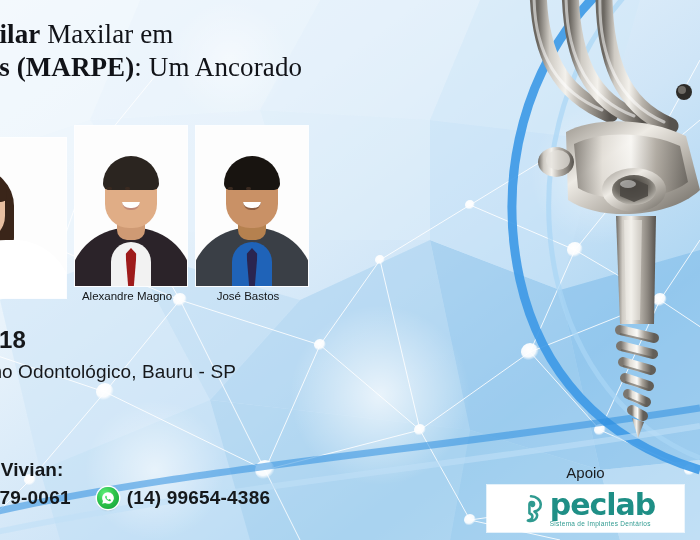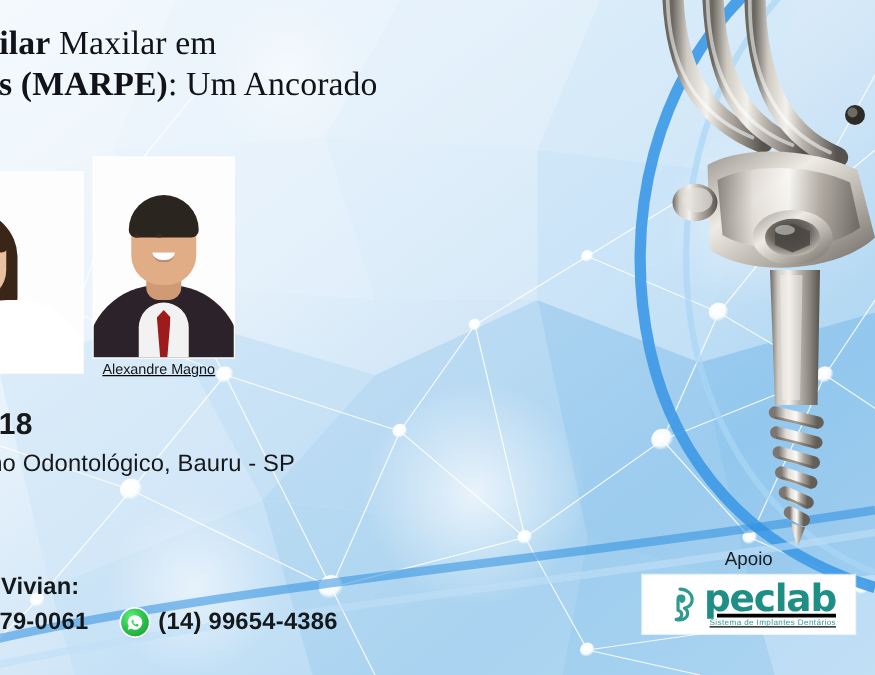--- a/index.html
+++ b/index.html
@@ -43,21 +43,21 @@
 
   
   .speakers{
     position:absolute;
     left:-46px;
     top:126px;
     display:flex;
     align-items:flex-end;
     gap:17px;
   }
-  .speaker{width:104px;text-decoration:underline;}
+  .speaker{width:104px;}
   .photo{
     width:112px;height:160px;
     background:#ffffff;
     position:relative;
     overflow:hidden;
     box-shadow:0 0 0 1px rgba(255,255,255,.9);
   }
   .speaker-name{
     margin-top:4px;
     text-align:center;
@@ -136,37 +136,37 @@
     display:inline-flex;align-items:center;justify-content:center;
     margin-right:8px;flex:0 0 auto;
   }
   .wa-icon svg{display:block;}
   .wa-number{}
 
   
   .sponsor{
     position:absolute;
     right:16px;
-    top:439px;
-    width:170px;
+    top:464px;
+    width:197px;
     text-align:center;
   }
   .apoio{
     font-size:15px;color:#1b1d20;
     font-family:"Liberation Sans", sans-serif;
     margin-bottom:4px;
   }
   .logo-box{
     background:#ffffff;
     padding:5px 8px 4px;
     display:flex;align-items:center;justify-content:center;
     box-shadow:0 0 0 1px rgba(255,255,255,.7);
   }
   .logo-mark{width:30px;height:30px;flex:0 0 auto;margin-right:4px;}
-  .logo-textwrap{text-align:right;line-height:1;text-decoration:underline;}
+  .logo-textwrap{text-align:left;line-height:1;}
   .logo-word{
     font-family:"DejaVu Sans", sans-serif;
     font-size:30px;font-weight:bold;color:#1f8f86;letter-spacing:-1px;
   }
   .logo-tag{
     font-family:"Liberation Sans", sans-serif;
     font-size:6.5px;color:#2f9a90;letter-spacing:.3px;margin-top:1px;
   }
 
   
@@ -388,20 +388,35 @@
         <div class="p-neck" style="background:#cf9a74;"></div>
         <div class="p-head" style="background:#e0ad86;"></div>
         <div class="p-hair" style="background:#2b2520;"></div>
         <div class="p-eye" style="left:32px;"></div>
         <div class="p-eye" style="left:50px;"></div>
         <div class="p-mouth"></div>
       </div>
       <div class="speaker-name">Alexandre Magno</div>
     </div>
 
+    <div class="speaker">
+      <div class="photo">
+        <div class="p-bg"></div>
+        <div class="p-shoulders" style="background:#3a3f46;"></div>
+        <div class="p-shirt" style="background:#1f63b8;"></div>
+        <div class="p-tie" style="background:#2a2550;"></div>
+        <div class="p-neck" style="background:#b5814f;"></div>
+        <div class="p-head" style="background:#c99166;"></div>
+        <div class="p-hair" style="background:#181410;"></div>
+        <div class="p-eye" style="left:32px;"></div>
+        <div class="p-eye" style="left:50px;"></div>
+        <div class="p-mouth" style="border-bottom-color:#8d5f44;"></div>
+      </div>
+      <div class="speaker-name">José Bastos</div>
+    </div>
 
 
   </div>
 
   <div class="info">
     <div class="info-date">09/2018</div>
     <div class="info-place">e Ensino Odontológico, Bauru - SP</div>
     <div class="info-time">8h</div>
   </div>
 

